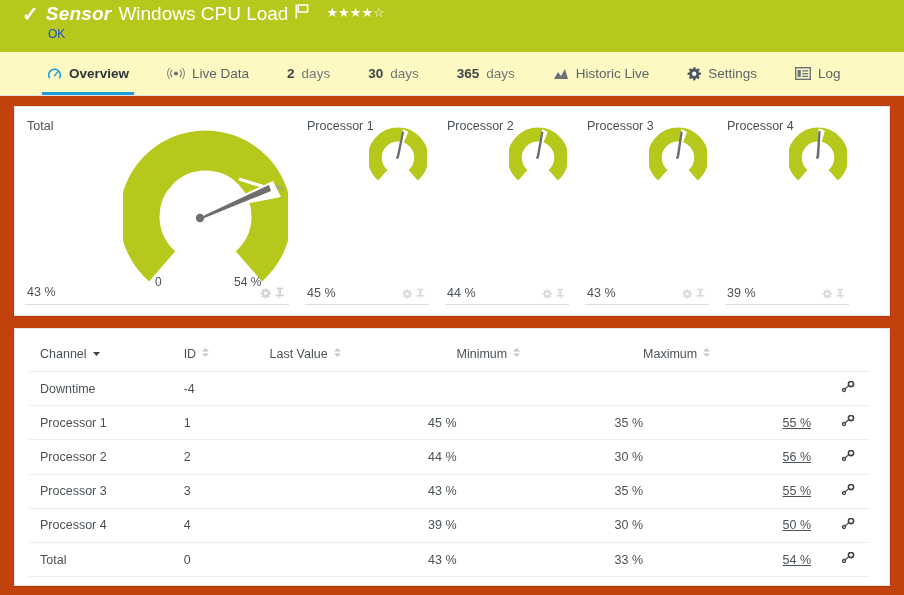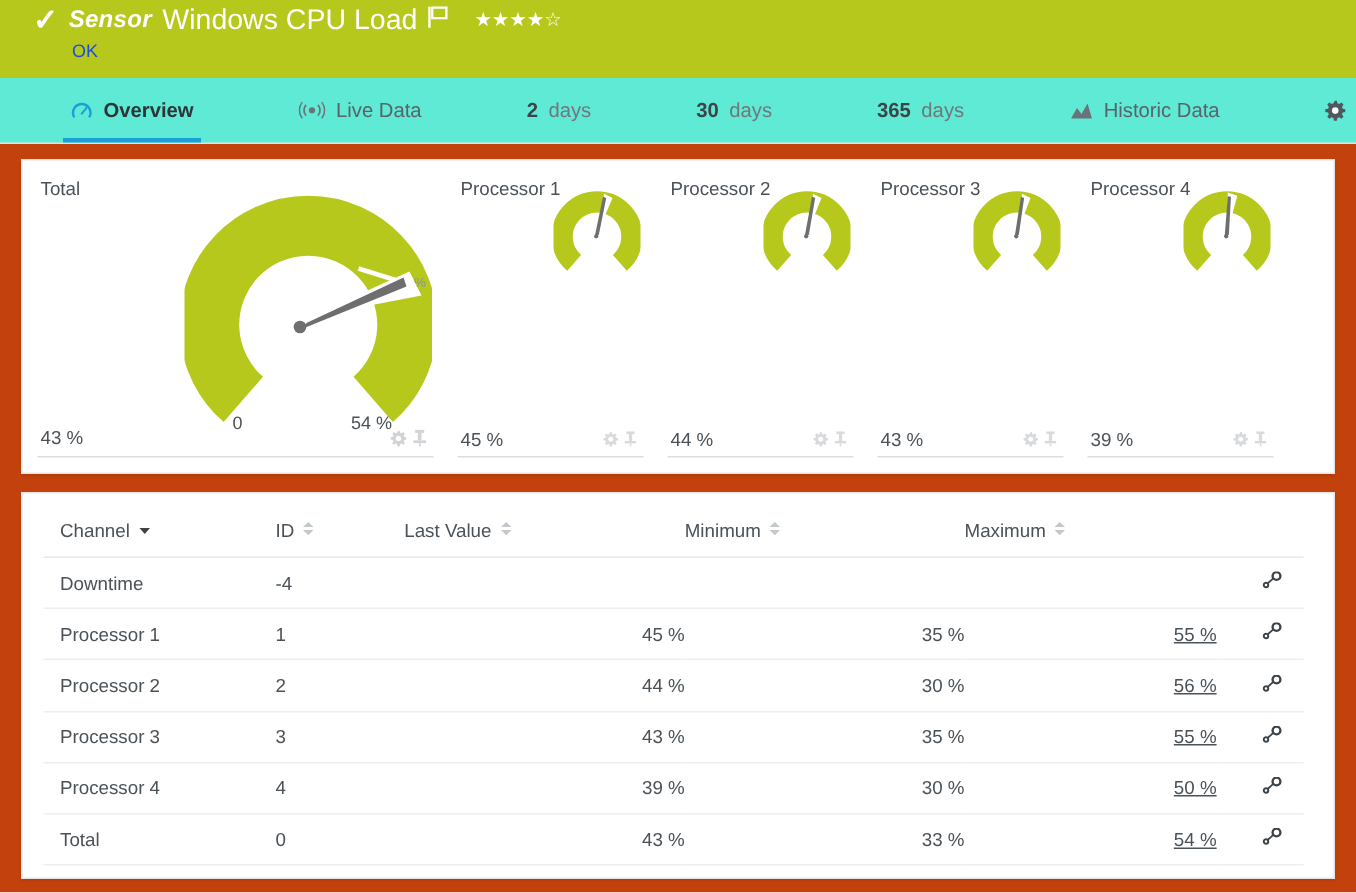--- a/index.html
+++ b/index.html
@@ -19,40 +19,39 @@
     color: #ffffff;
   }
   .header-title-row {
     position: absolute;
     left: 22px; top: 3px;
     display: flex; align-items: center; gap: 7px;
     white-space: nowrap;
   }
   .check-icon { font-size: 20px; line-height: 20px; font-weight: bold; }
   .sensor-word {
-    font-style: italic; font-size: 16px; font-weight: bold;
+    font-style: italic; font-size: 19px; font-weight: bold;
     letter-spacing: .2px;
   }
   .sensor-name { font-size: 19px; font-weight: normal; }
   .flag-icon { width: 14px; height: 15px; align-self: flex-start; margin-top: 1px; }
   .stars { margin-left: 10px; font-size: 13px; letter-spacing: 0px; line-height: 14px; align-self: flex-start; margin-top: 3px;}
   .status-ok {
     position: absolute; left: 48px; top: 27px;
     font-size: 12px; color: #1d4ed8;
   }
 
   
   .tabbar {
     position: relative;
     width: 904px; height: 44px;
-    background: #5eead4;
+    background: #fef9c3;
     border-bottom: 1px solid #e2e2e2;
     display: flex; align-items: center;
     padding-left: 28px;
-    gap: 32px;
   }
   .tab {
     position: relative;
     display: flex; align-items: center; gap: 7px;
     height: 43px;
     padding: 0 19px;
     font-size: 13.5px;
     color: #5a6369;
     cursor: pointer;
     white-space: nowrap;
@@ -236,21 +235,21 @@
     <span class="tab-strong">365</span>
     <span class="tab-weak">days</span>
   </div>
 
   <div class="tab">
     <span class="tab-ico">
       <svg width="16" height="13" viewBox="0 0 16 13">
         <path d="M1 12 L5 5 L8 9 L12 2 L15 12 Z" fill="#6b7379"></path>
       </svg>
     </span>
-    <span>Historic Data</span>
+    <span>Historic Live</span>
   </div>
 
   <div class="tab">
     <span class="tab-ico">
       <svg width="14" height="14" viewBox="0 0 16 16">
         <path fill="#50585e" d="M8 0 L9.4 0 L9.8 2.1 L11.1 2.7 L12.9 1.5 L14.5 3.1 L13.3 4.9 L13.9 6.2 L16 6.6 L16 8.8 L13.9 9.2 L13.3 10.5 L14.5 12.3 L12.9 13.9 L11.1 12.7 L9.8 13.3 L9.4 15.4 L7.2 15.4 L6.8 13.3 L5.5 12.7 L3.7 13.9 L2.1 12.3 L3.3 10.5 L2.7 9.2 L0.6 8.8 L0.6 6.6 L2.7 6.2 L3.3 4.9 L2.1 3.1 L3.7 1.5 L5.5 2.7 L6.8 2.1 Z"></path>
         <circle cx="8.2" cy="7.7" r="2.5" fill="#ffffff"></circle>
       </svg>
     </span>
     <span>Settings</span>

